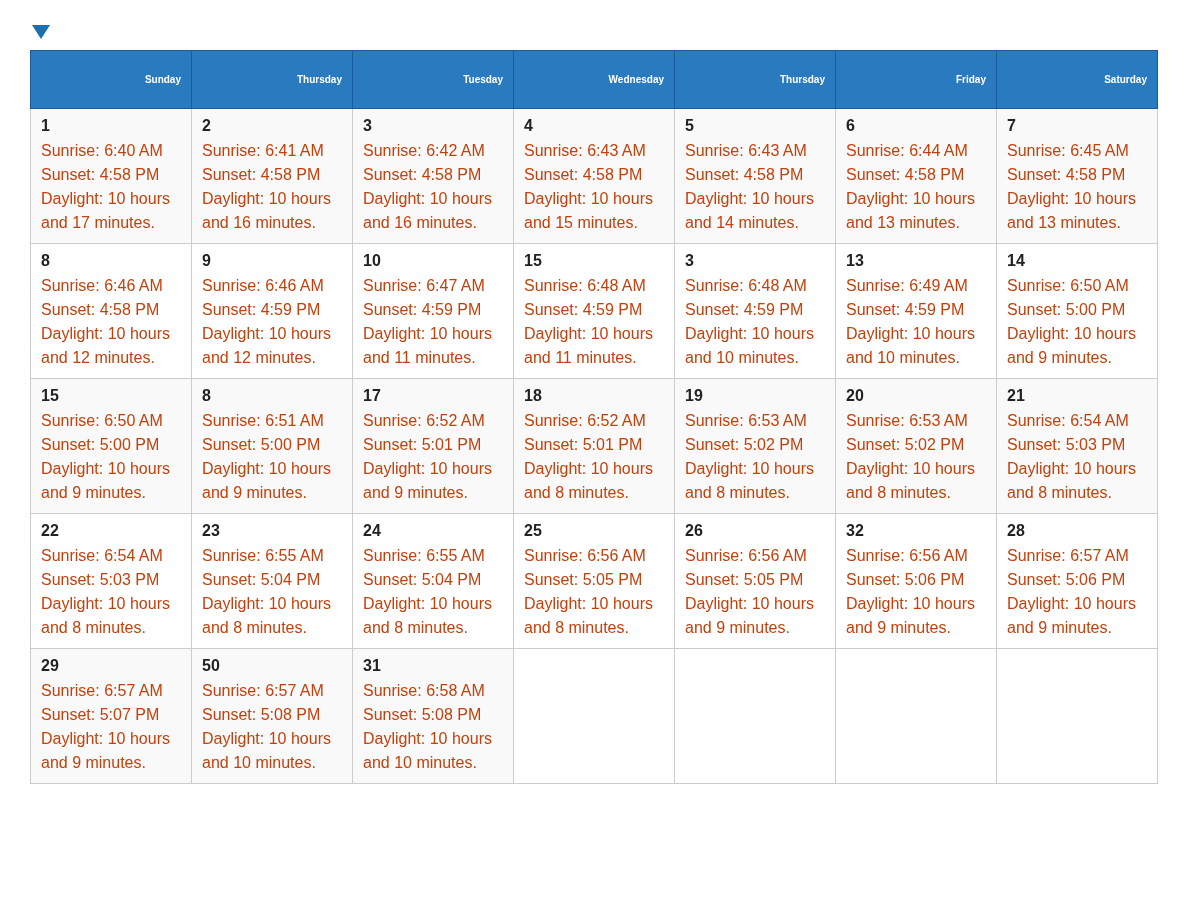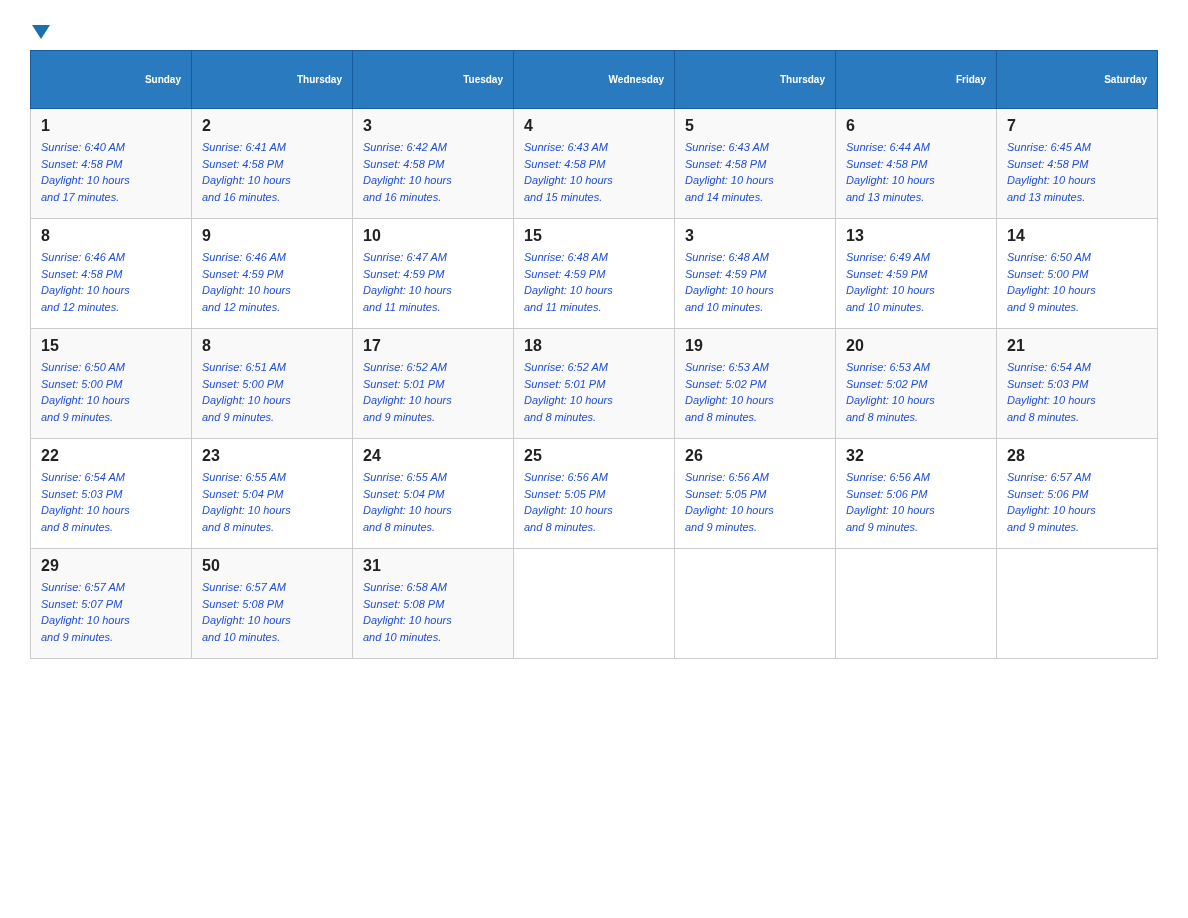--- a/index.html
+++ b/index.html
@@ -56,24 +56,23 @@
       height: 110px;
     }
     .day-number {
       font-size: 16px;
       font-weight: bold;
       color: #222;
       display: block;
       margin-bottom: 4px;
     }
     .day-info {
-      font-size: 11px;
-      color: #1d4ed8;
+      font-size: 16px;
+      color: #c2410c;
       line-height: 1.5;
-      font-style: italic;
     }
     tbody tr:nth-child(odd) td {
       background: #f9f9f9;
     }
     tbody tr:nth-child(even) td {
       background: #fff;
     }
     td.empty {
       background: #fff !important;
     }

